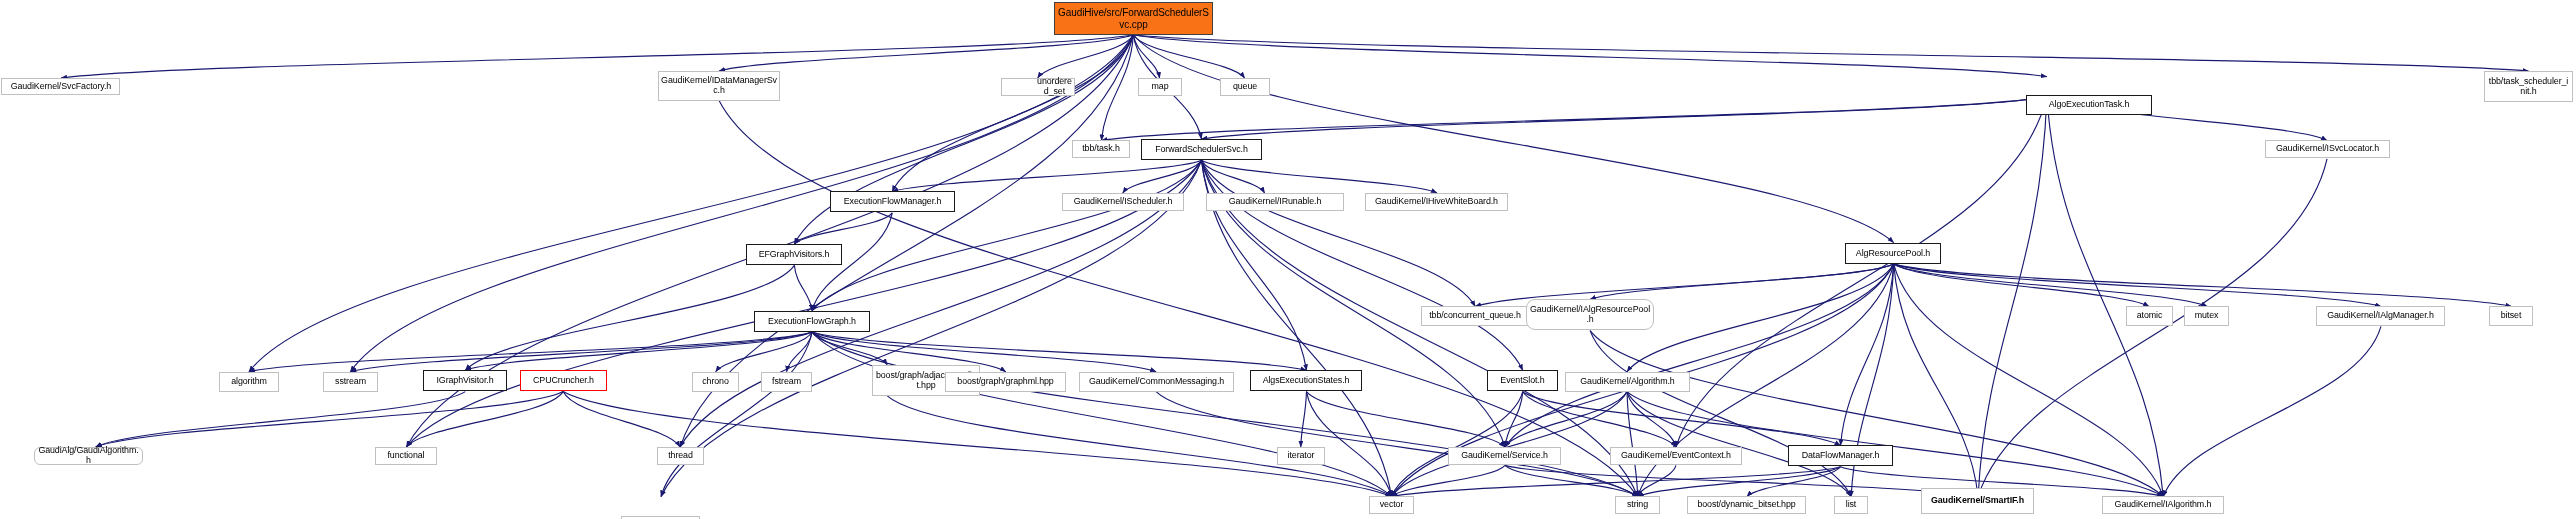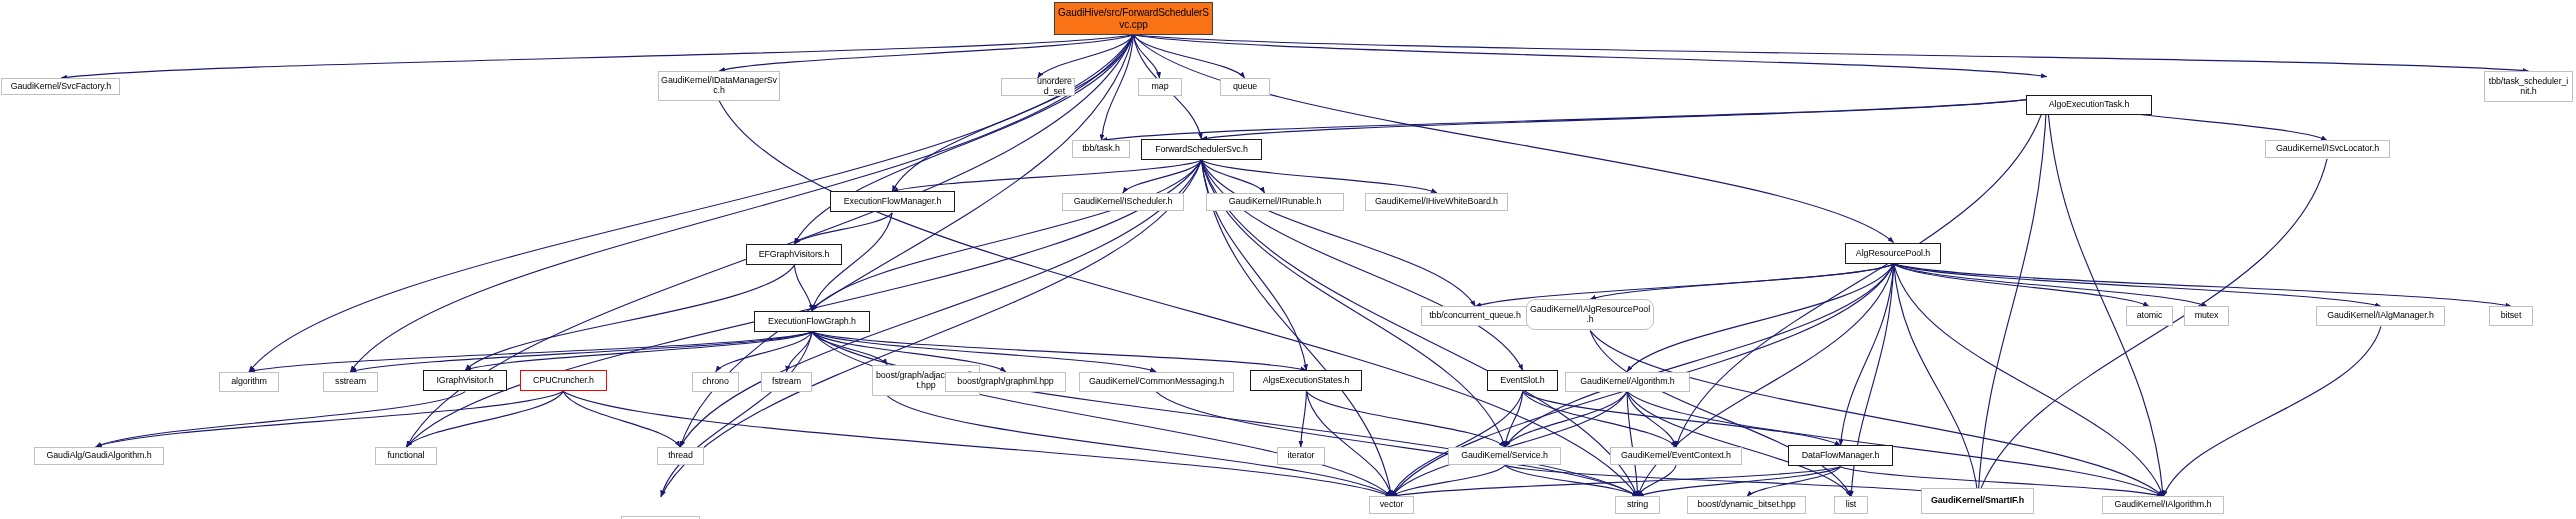--- a/index.html
+++ b/index.html
@@ -275,21 +275,21 @@
       </div>
       <div class="node bold" style="left: 1250px; top: 370px; width: 112px; height: 21px;">
         <span>AlgsExecutionStates.h</span>
       </div>
       <div class="node bold" style="left: 1487px; top: 370px; width: 71px; height: 21px;">
         <span>EventSlot.h</span>
       </div>
       <div class="node" style="left: 1565px; top: 372px; width: 125px; height: 20px;">
         <span>GaudiKernel/Algorithm.h</span>
       </div>
-      <div class="node" style="left: 34px; top: 447px; width: 130px; height: 18.4px;">
+      <div class="node" style="left: 34px; top: 447px; width: 109px; height: 18.4px; border-radius: 6px;">
         <span>GaudiAlg/GaudiAlgorithm.h</span>
       </div>
       <div class="node" style="left: 375px; top: 447px; width: 62px; height: 18.4px;">
         <span>functional</span>
       </div>
       <div class="node" style="left: 657px; top: 447px; width: 47px; height: 18.4px;">
         <span>thread</span>
       </div>
       <div class="node" style="left: 1277px; top: 447px; width: 48px; height: 18.4px;">
         <span>iterator</span>

